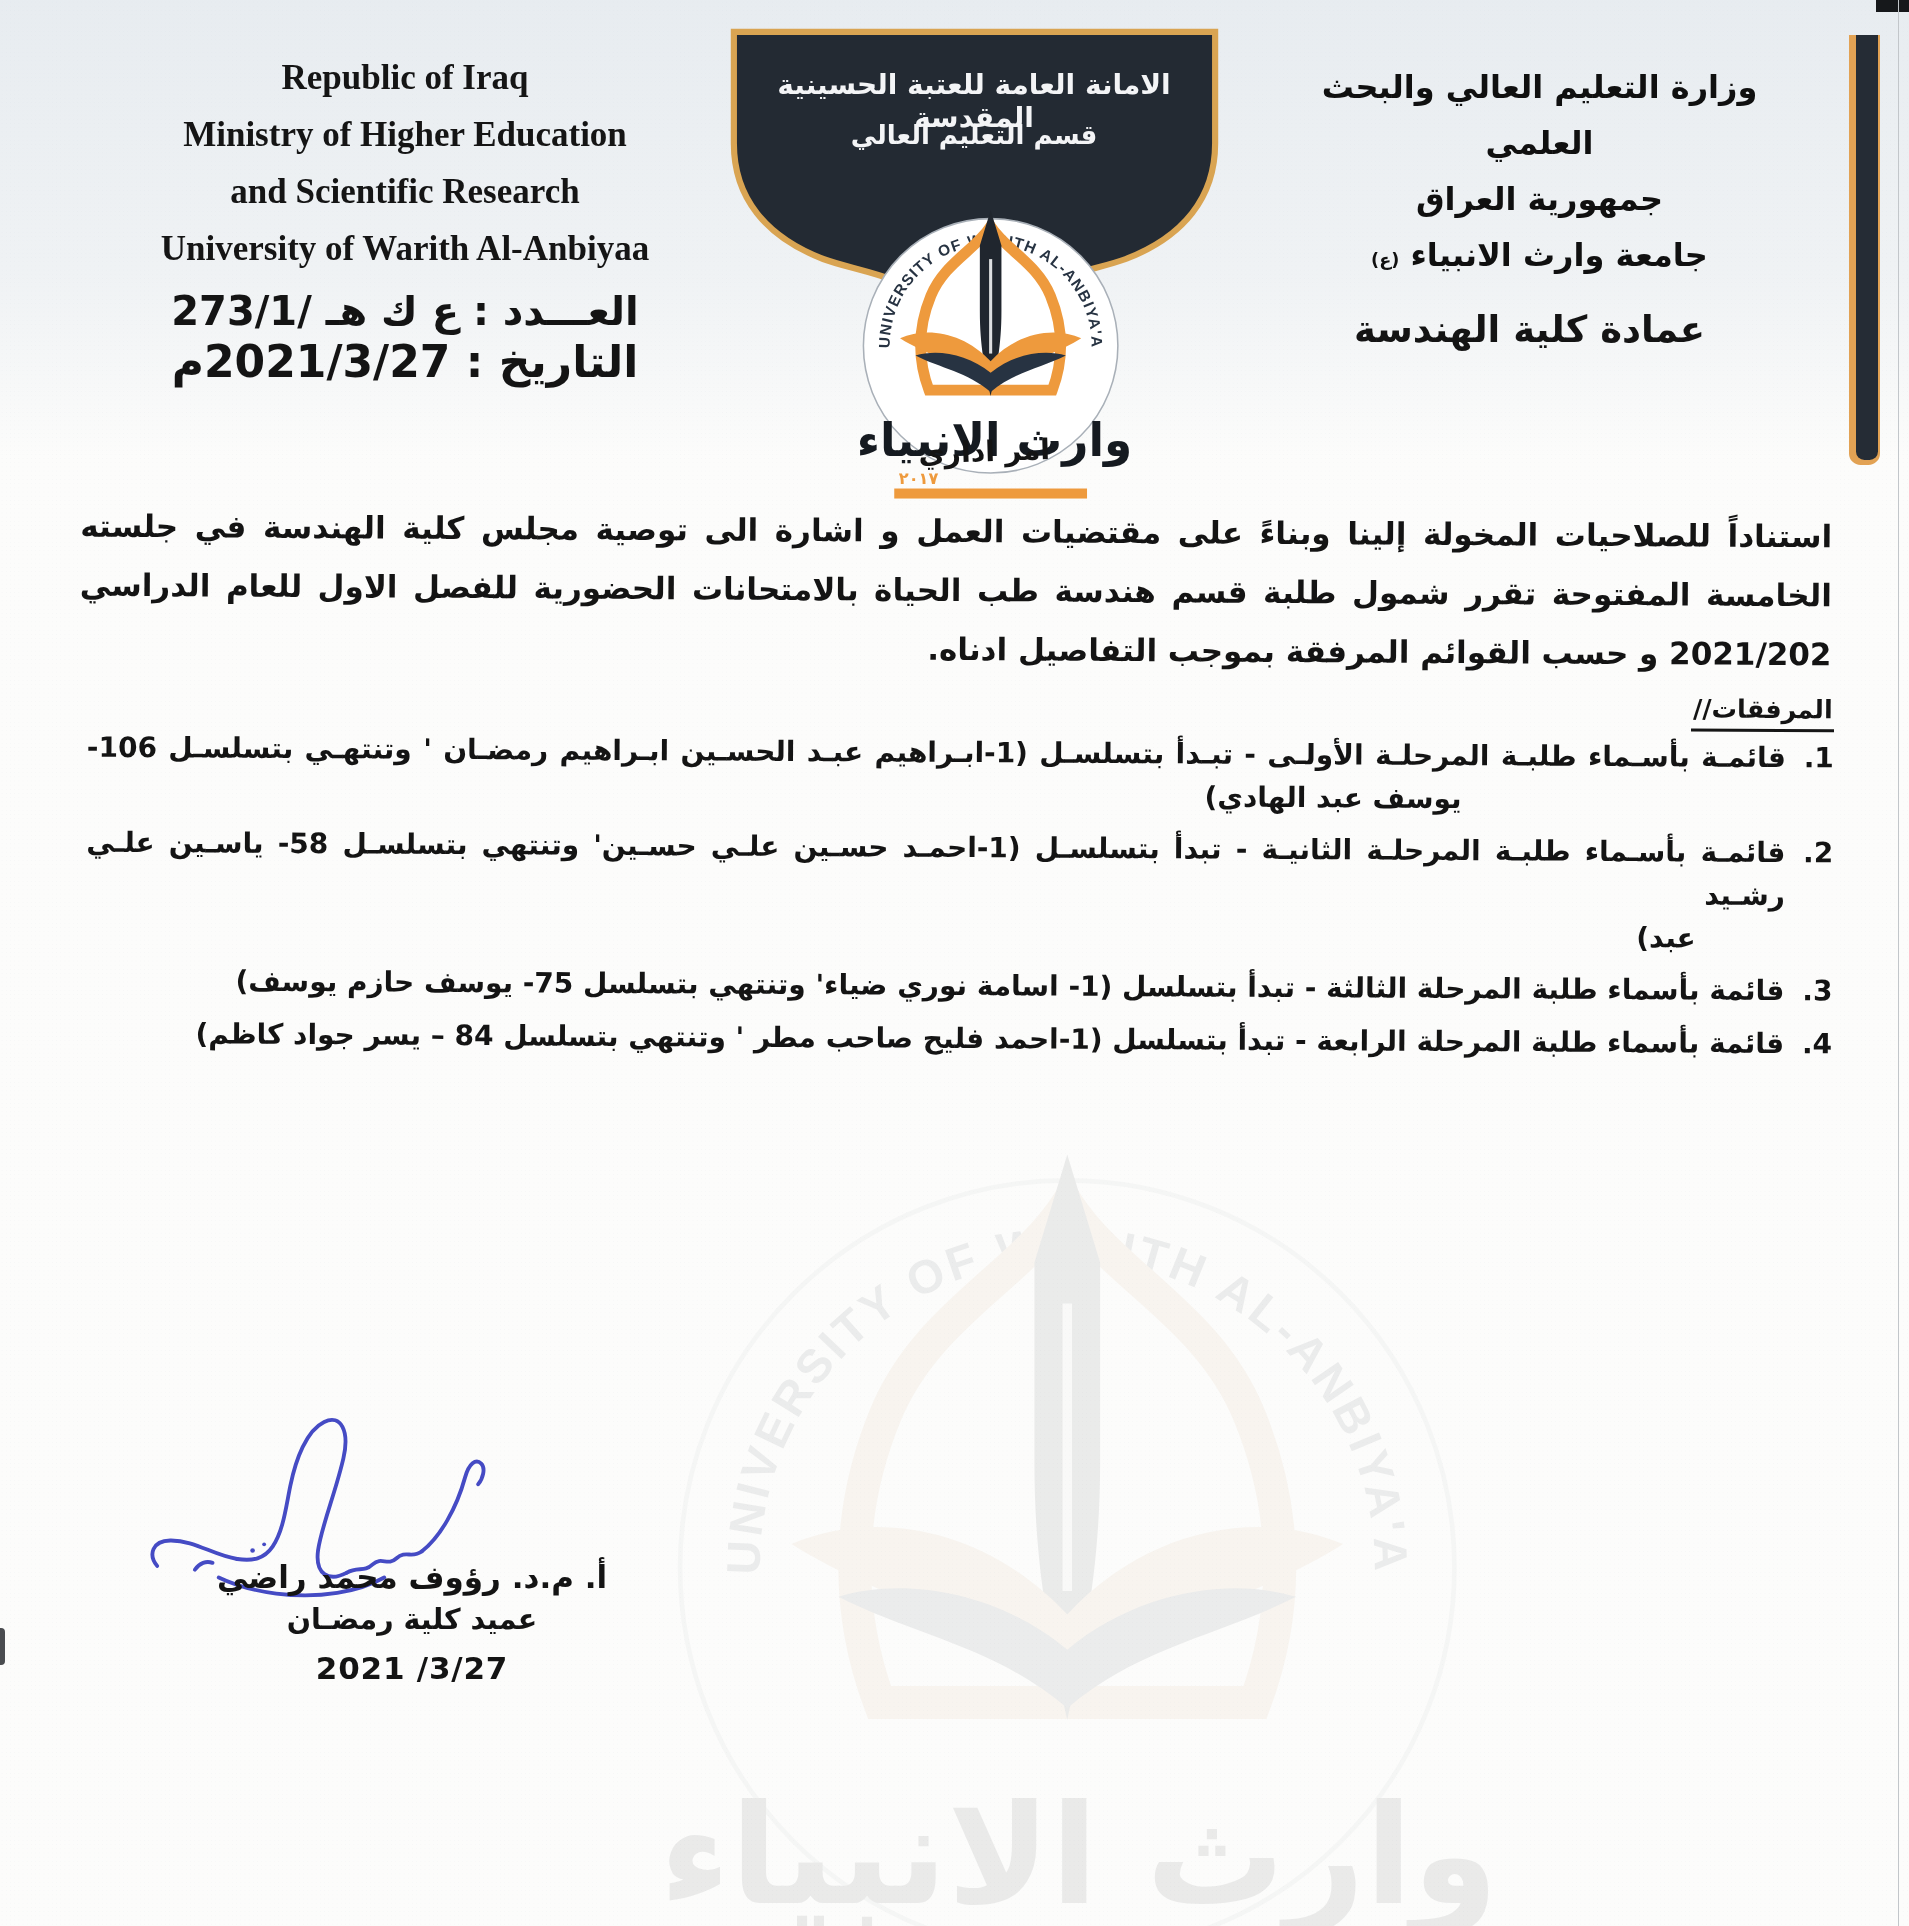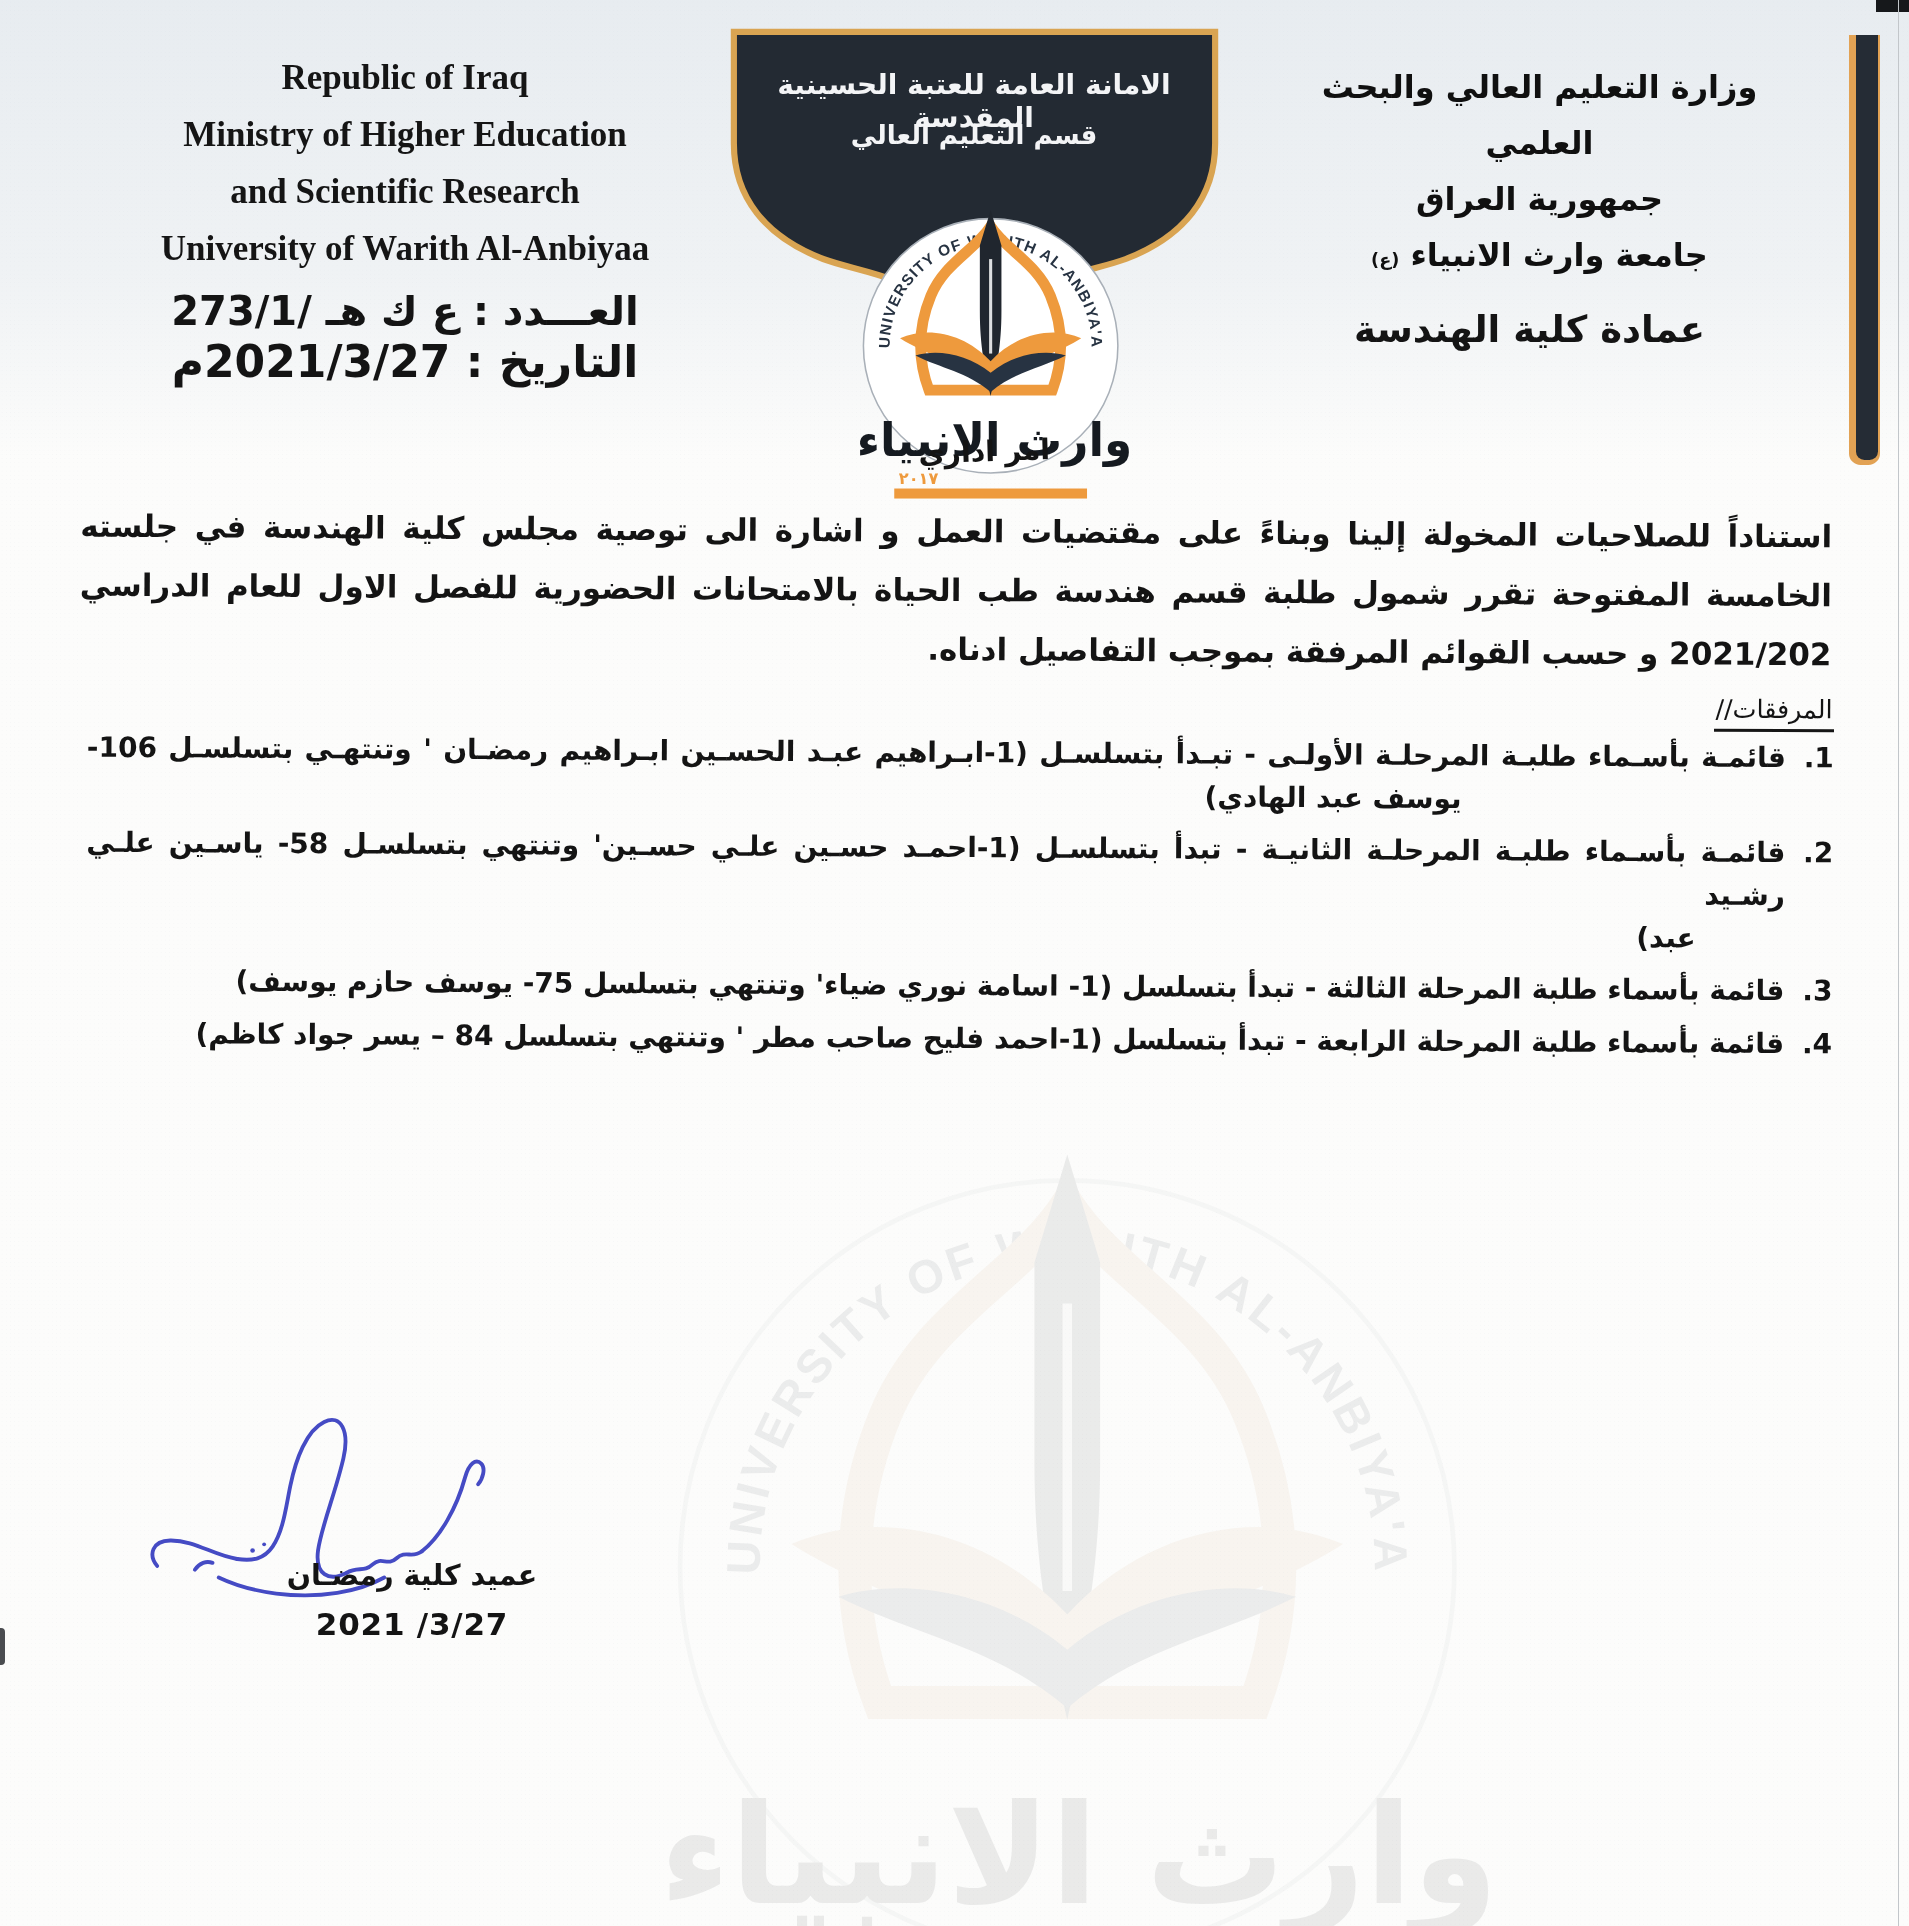--- a/index.html
+++ b/index.html
@@ -31,21 +31,21 @@
   .shield-l1{left:745px;top:68px;width:458px;font-weight:700;font-size:28px;color:#f3f4f6;}
   .shield-l2{left:745px;top:120px;width:458px;font-weight:700;font-size:26px;color:#f3f4f6;}
   .ribbon{left:1849px;top:35px;width:31px;height:430px;background:#e2a254;border-radius:0 0 11.6px 11.6px;}
   .ribbon-inner{position:absolute;left:7px;right:1.9px;top:0;bottom:5px;background:#252c35;border-radius:0 0 8.5px 8.5px;}
 
   
   .skew{left:0;top:0;width:100%;height:100%;transform:rotate(.35deg);transform-origin:955px 732px;}
   .subject{left:790px;top:435px;width:385px;font-weight:700;font-size:28.5px;transform:rotate(-2.2deg);}
   .body-par{left:79px;top:502px;width:1752px;font-weight:700;font-size:31px;line-height:59px;
     direction:rtl;text-align:justify;}
-  .att-head{right:76px;top:689px;font-weight:400;font-size:25.4px;direction:rtl;
+  .att-head{right:76px;top:689px;font-weight:700;font-size:25.4px;direction:rtl;
     border-bottom:3.9px solid #161616;padding:0 1.5px 4.6px 1.5px;text-align:right;}
   .att-list{right:76px;left:87px;top:731px;direction:rtl;font-weight:700;font-size:28px;line-height:43px;}
   .att-item{display:flex;gap:13px;margin-bottom:9.2px;}
   .att-num{flex:0 0 35px;text-align:right;}
   .att-text{flex:1;}
   .l1{display:block;text-align:justify;text-align-last:justify;}
   .att-item:nth-of-type(3) .l1,.att-item:nth-of-type(4) .l1{text-align-last:right;}
   .l2{display:block;}
   .l2:empty{display:none;}
   .att-item:nth-of-type(1) .l2{margin-right:324px;}
@@ -173,18 +173,19 @@
       <path d="M260,452 C300,458 330,452 352,420 C380,378 386,320 398,262 C412,193 440,118 486,96 C530,75 552,120 536,190 C516,278 478,370 470,430 C462,492 498,512 544,488"></path>
       <path d="M544,488 C575,470 588,488 612,466 C636,444 650,472 674,450 C698,428 714,452 740,432"></path>
       <path d="M740,432 C788,394 830,320 852,240 C862,204 880,190 894,204 C906,216 898,244 886,258"></path>
       <path d="M212,500 C300,542 420,556 520,540 C570,532 610,518 642,500"></path>
       <path d="M150,480 C162,462 180,456 196,462"></path>
       <circle cx="300" cy="430" r="6" fill="#3c42c2" stroke="none"></circle>
       <circle cx="330" cy="414" r="5" fill="#3c42c2" stroke="none"></circle>
     </g>
   </svg>
   <div class="abs sig-block ctr">
+    <div class="sig-name">أ. م.د. رؤوف محمد راضي</div>
     <div class="sig-title">عميد كلية رمضـان</div>
     <div class="sig-date">2021 /3/27</div>
   </div>
 
 </div>
 
 
 </body></html>

